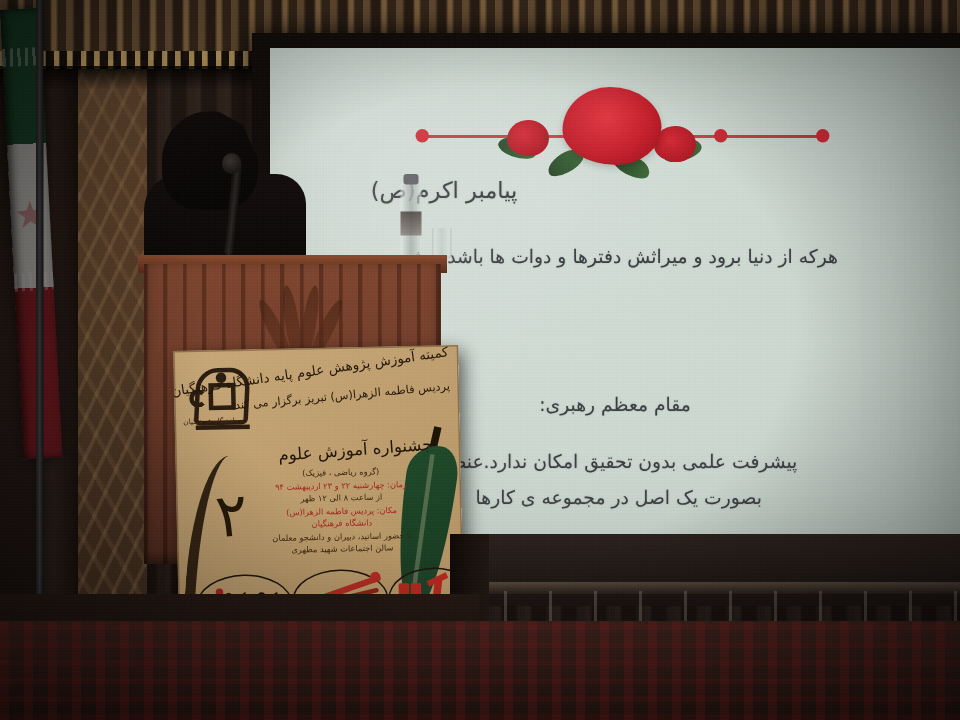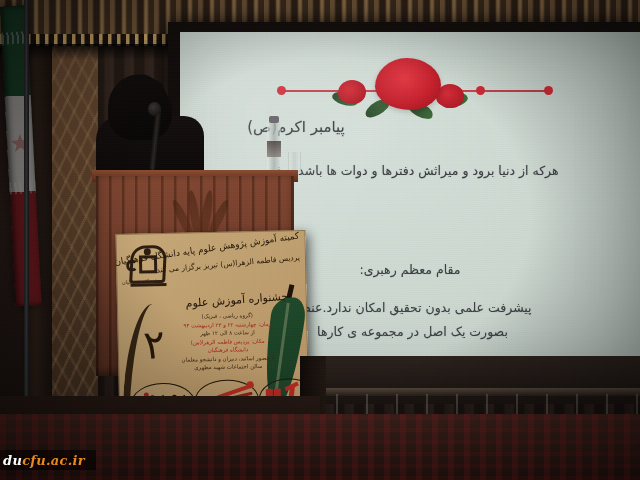--- a/index.html
+++ b/index.html
@@ -610,18 +610,14 @@
   <div class="stage-dark"></div>
   <div class="table-edge"></div>
   <div class="table-legs"></div>
   <div class="right-dark-col"></div>
   <div class="floor-left"></div>
   <div class="carpet"></div>
 
   <div class="grain"></div>
   <div class="vignette"></div>
 
-  <div class="watermark">
-    <span class="wm-a">du</span>
-    <span class="wm-b">cfu.ac.ir</span>
-  </div>
 
 </div>
 
 </body></html>

